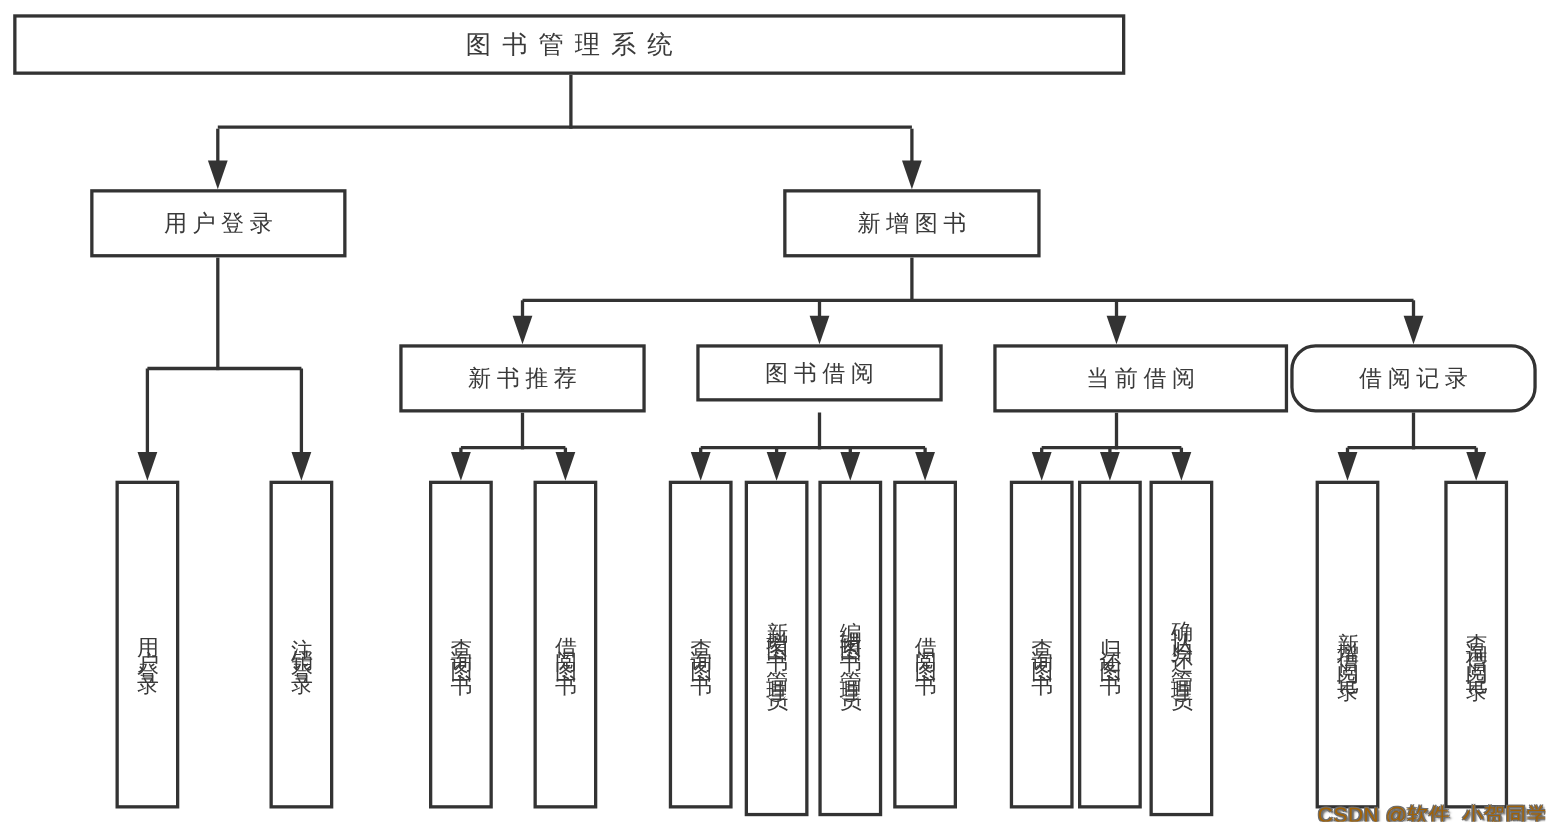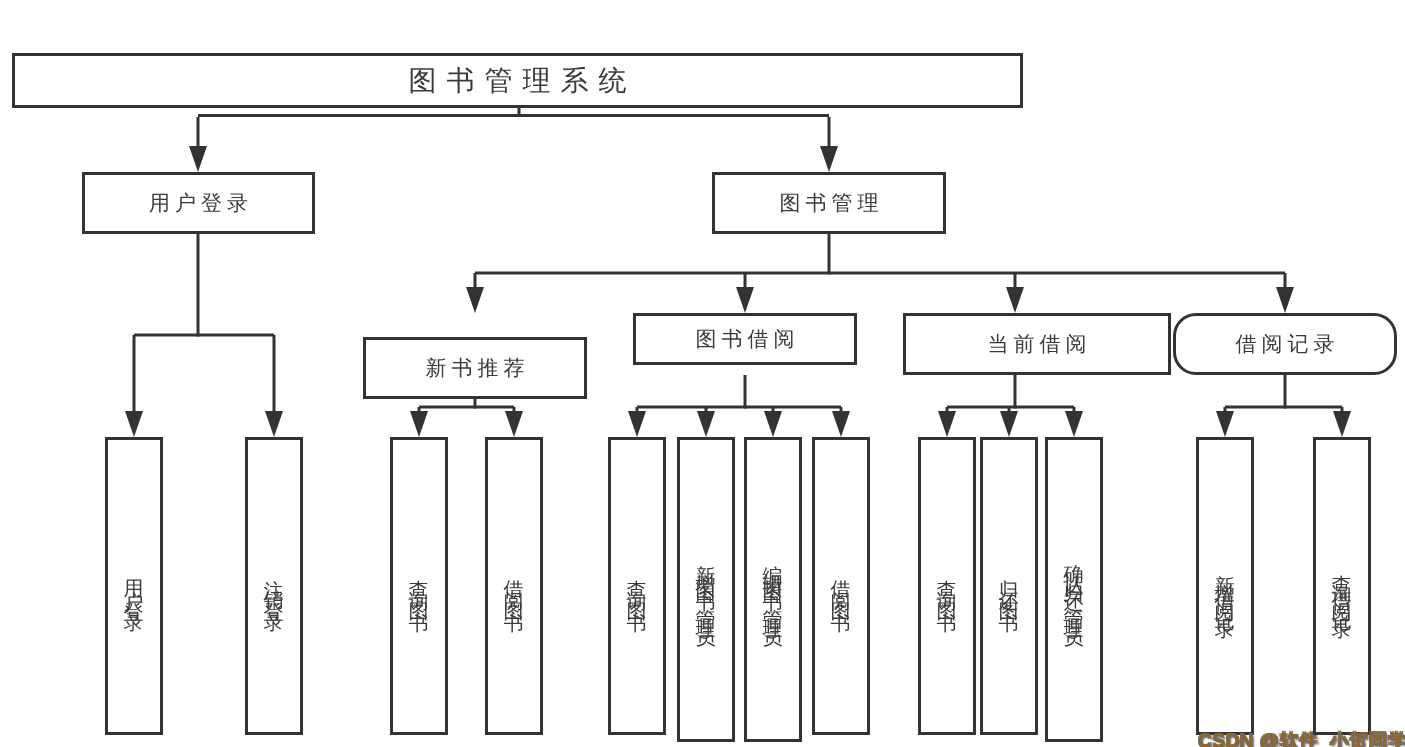--- a/index.html
+++ b/index.html
@@ -24,24 +24,23 @@
     display: flex;
     align-items: center;
     justify-content: center;
     color: #3a3a3a;
     font-size: 21px;
     letter-spacing: 5px;
     text-indent: 5px;
     white-space: nowrap;
   }
   .root-box {
-    font-size: 28px;
+    font-size: 23px;
     letter-spacing: 10px;
     text-indent: 10px;
-    margin-top: 40px;
   }
   .vbox {
     position: absolute;
     box-sizing: border-box;
     border: 3px solid #333333;
     background: #ffffff;
     width: 58px;
     top: 437px;
     height: 298px;
     display: flex;
@@ -146,23 +145,23 @@
       <polygon points="1065,411 1083,411 1074,437"></polygon>
 
       <polygon points="1216,411 1234,411 1225,437"></polygon>
       <polygon points="1333,411 1351,411 1342,437"></polygon>
     </g>
   </svg>
 
   <div class="hbox root-box" style="left:12px; top:13px; width:1011px; height:55px;">图书管理系统</div>
 
   <div class="hbox" style="left:82px; top:172px; width:233px; height:62px;">用户登录</div>
-  <div class="hbox" style="left:712px; top:172px; width:234px; height:62px;">图书管理</div>
+  <div class="hbox" style="left:712px; top:172px; width:234px; height:62px;">新增图书</div>
 
-  <div class="hbox" style="left:363px; top:313px; width:224px; height:62px;margin-top:24px;">新书推荐</div>
+  <div class="hbox" style="left:363px; top:313px; width:224px; height:62px;">新书推荐</div>
   <div class="hbox" style="left:633px; top:313px; width:224px; height:52px;">图书借阅</div>
   <div class="hbox" style="left:903px; top:313px; width:268px; height:62px;">当前借阅</div>
   <div class="hbox" style="left:1173px; top:313px; width:224px; height:62px;border-radius:23px;">借阅记录</div>
 
   <div class="vbox" style="left:105px;">用户登录</div>
   <div class="vbox" style="left:245px;">注销登录</div>
 
   <div class="vbox" style="left:390px;">查询图书</div>
   <div class="vbox" style="left:485px;">借阅图书</div>
 

